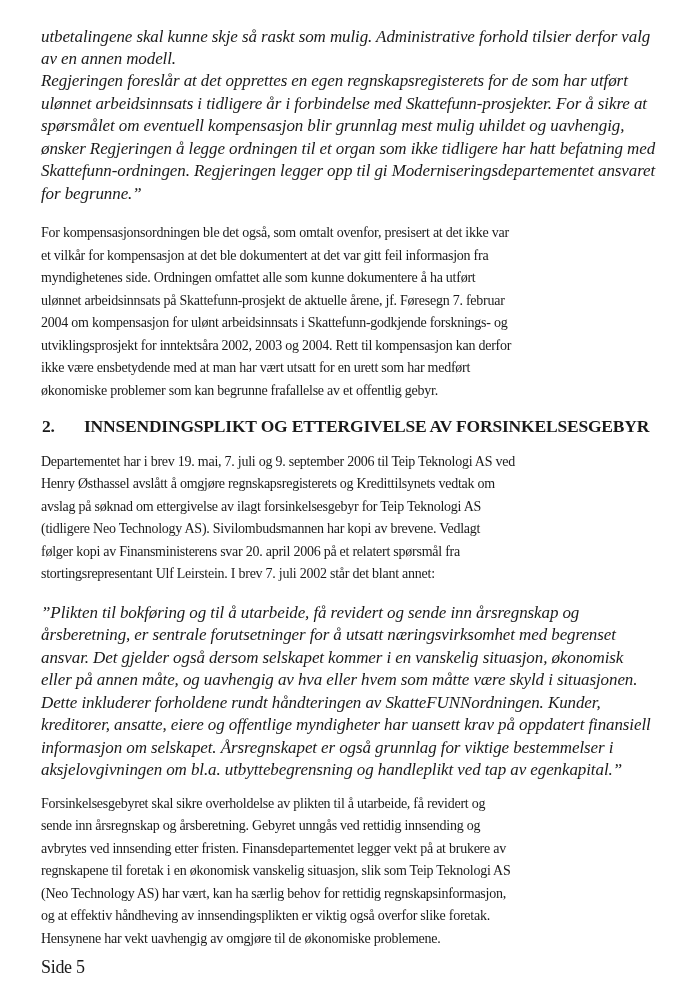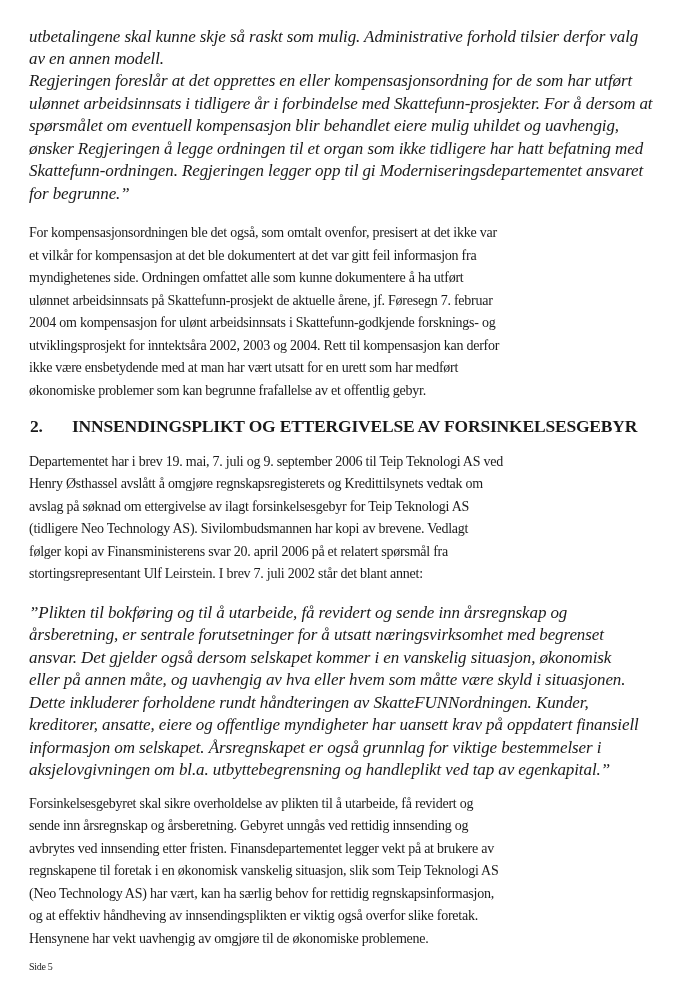--- a/index.html
+++ b/index.html
@@ -1,47 +1,47 @@
 <!DOCTYPE html>
 <html><head>
 <meta charset="utf-8">
 <style>
   html, body { margin: 0; padding: 0; background: #ffffff; }
   body { width: 700px; height: 998px; position: relative; overflow: hidden; color: #1a1a1a; }
-  .page { position: absolute; left: 0; top: 0; width: 680px; height: 998px; }
+  .page { position: absolute; left: 12px; top: 0; width: 680px; height: 998px; }
   .line {
     position: absolute; left: 29px; white-space: nowrap;
     font-family: "Liberation Serif", "DejaVu Serif", serif;
     font-size: 14px; line-height: 22px; letter-spacing: -0.25px;
   }
   .it { font-style: italic; font-size: 17px; letter-spacing: -0.1px; }
   .heading {
     position: absolute; top: 415px; left: 30px; white-space: nowrap;
     font-family: "Liberation Serif", "DejaVu Serif", serif;
     font-weight: bold; font-size: 17.5px; line-height: 22px; letter-spacing: -0.2px;
   }
   .heading .num { position: absolute; left: 0; }
   .heading .title { position: absolute; left: 42px; }
   .footer {
     position: absolute; left: 29px; top: 958px;
     font-family: "Liberation Serif", "DejaVu Serif", serif;
-    font-size: 10px; line-height: 18px; letter-spacing: -0.3px;
+    font-size: 18px; line-height: 18px; letter-spacing: -0.3px;
   }
 </style>
 </head>
 <body>
 
 <div class="page">
 
   <div>
     <div class="line it" style="top:26px">utbetalingene skal kunne skje så raskt som mulig. Administrative forhold tilsier derfor valg</div>
     <div class="line it" style="top:48px">av en annen modell.</div>
-    <div class="line it" style="top:70px">Regjeringen foreslår at det opprettes en eller kompensasjonsordning for de som har utført</div>
-    <div class="line it" style="top:93px">ulønnet arbeidsinnsats i tidligere år i forbindelse med Skattefunn-prosjekter. For å dersom at</div>
-    <div class="line it" style="top:115px">spørsmålet om eventuell kompensasjon blir behandlet eiere mulig uhildet og uavhengig,</div>
+    <div class="line it" style="top:70px">Regjeringen foreslår at det opprettes en egen regnskapsregisterets for de som har utført</div>
+    <div class="line it" style="top:93px">ulønnet arbeidsinnsats i tidligere år i forbindelse med Skattefunn-prosjekter. For å sikre at</div>
+    <div class="line it" style="top:115px">spørsmålet om eventuell kompensasjon blir grunnlag mest mulig uhildet og uavhengig,</div>
     <div class="line it" style="top:138px">ønsker Regjeringen å legge ordningen til et organ som ikke tidligere har hatt befatning med</div>
     <div class="line it" style="top:160px">Skattefunn-ordningen. Regjeringen legger opp til gi Moderniseringsdepartementet ansvaret</div>
     <div class="line it" style="top:183px">for begrunne.”</div>
   </div>
 
   <div>
     <div class="line" style="top:222px">For kompensasjonsordningen ble det også, som omtalt ovenfor, presisert at det ikke var</div>
     <div class="line" style="top:245px">et vilkår for kompensasjon at det ble dokumentert at det var gitt feil informasjon fra</div>
     <div class="line" style="top:267px">myndighetenes side. Ordningen omfattet alle som kunne dokumentere å ha utført</div>
     <div class="line" style="top:290px">ulønnet arbeidsinnsats på Skattefunn-prosjekt de aktuelle årene, jf. Føresegn 7. februar</div>

